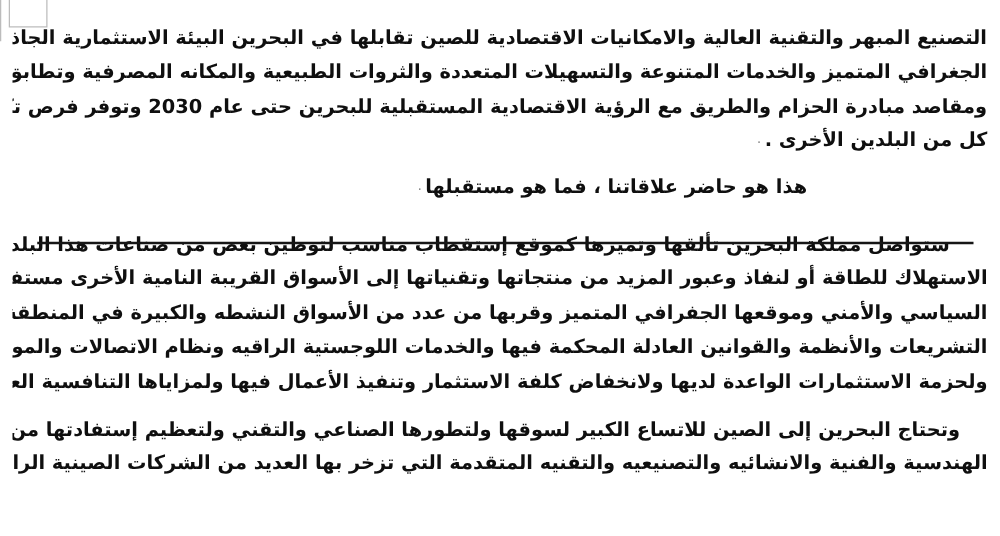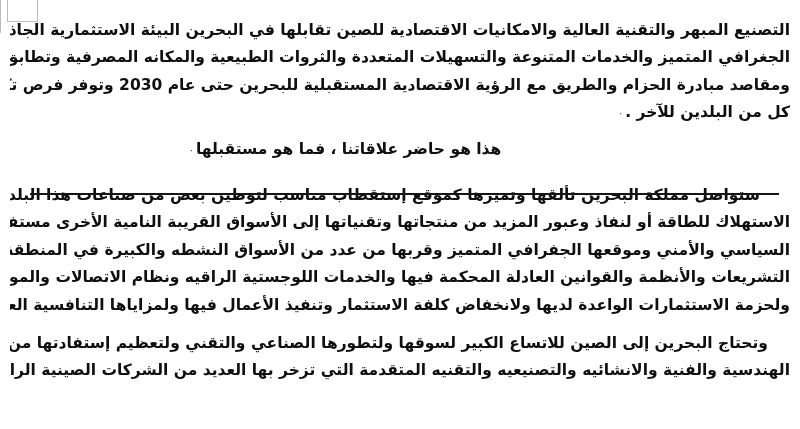--- a/index.html
+++ b/index.html
@@ -28,21 +28,21 @@
   }
   .line{
     line-height:27.4px;
     height:27.4px;
     overflow:hidden;
     white-space:nowrap;
   }
   .jl{text-align:justify;text-align-last:justify;}
   .lastline{text-align:right;}
   .p2{margin-top:9px;}
-  .p2 .line{text-align:left;padding-left:180px;}
+  .p2 .line{text-align:center;padding-left:180px;}
   .p3{margin-top:19px;}
   .p4{margin-top:11px;}
   .strikeline{position:relative;padding-right:30px;padding-left:45px;}
   .strike-bar{
     position:absolute;top:11px;right:11px;left:20px;height:2px;
     background:#161616;z-index:2;
   }
   .end-mark{
     font-size:9px;color:#3a3a3a;margin-right:3px;font-weight:400;
   }
@@ -54,21 +54,21 @@
 
   <div class="edge-vline"></div>
   <div class="corner-square"></div>
 
   <div class="content">
 
     <div class="para p1">
       <div class="line jl"><span>التصنيع المبهر والتقنية العالية والامكانيات الاقتصادية للصين تقابلها في البحرين البيئة الاستثمارية الجاذبة والآمنه والموقع</span></div>
       <div class="line jl"><span>الجغرافي المتميز والخدمات المتنوعة والتسهيلات المتعددة والثروات الطبيعية والمكانه المصرفية وتطابق أهداف وغايات</span></div>
       <div class="line jl"><span>ومقاصد مبادرة الحزام والطريق مع الرؤية الاقتصادية المستقبلية للبحرين حتى عام 2030 وتوفر فرص تكاملية عديدة لدى</span></div>
-      <div class="line lastline"><span>كل من البلدين للآخر .</span><span class="end-mark">·</span></div>
+      <div class="line lastline"><span>كل من البلدين الأخرى .</span><span class="end-mark">·</span></div>
     </div>
 
     <div class="para p2">
       <div class="line"><span>هذا هو حاضر علاقاتنا ، فما هو مستقبلها</span><span class="end-mark">·</span></div>
     </div>
 
     <div class="para p3">
       <div class="line jl strikeline">
         <span>ستواصل مملكة البحرين تألقها وتميزها كموقع إستقطاب مناسب لتوطين بعض من صناعات هذا البلد العظيم كثيفة</span>
         <div class="strike-bar"></div>

